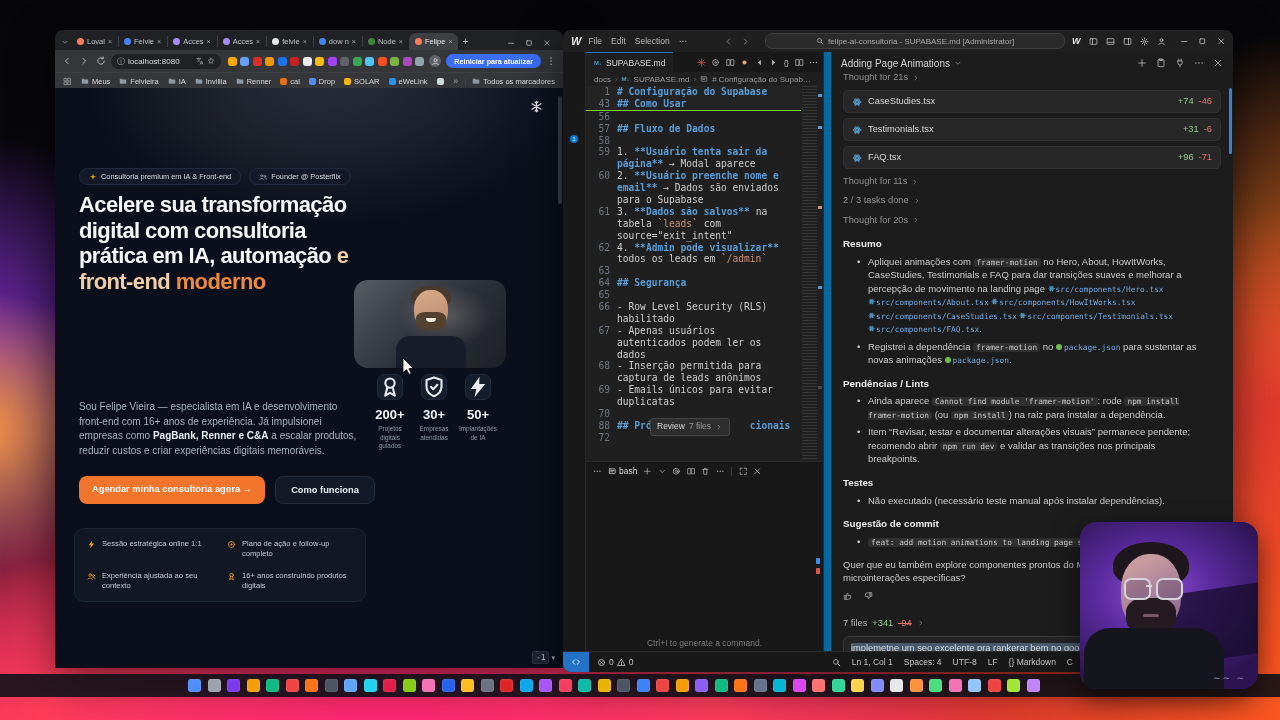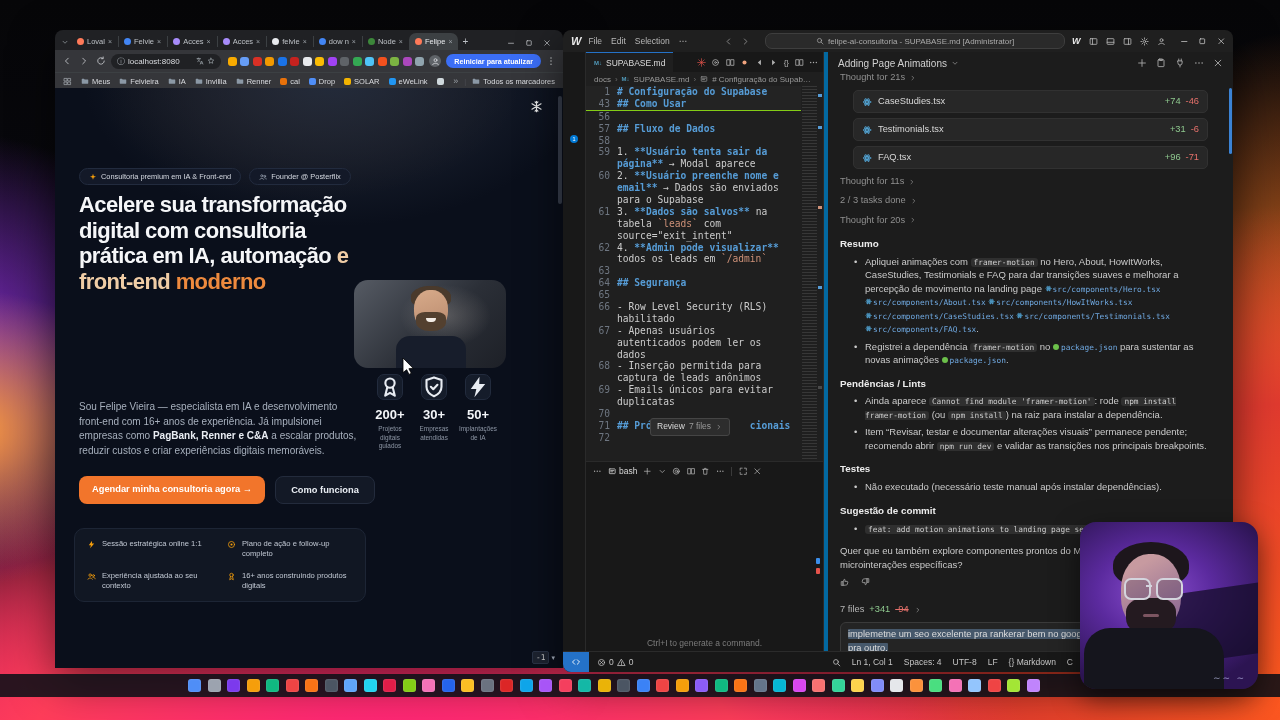--- a/index.html
+++ b/index.html
@@ -112,28 +112,28 @@
   .rpill{position:absolute;left:64px;top:332px;display:flex;gap:4px;align-items:center;background:#2d2d2d;border:1px solid #454545;border-radius:3px;padding:2px 6px;font-size:8.5px;font-family:"Liberation Sans",sans-serif;color:#dadada;white-space:nowrap}
   .rpill .f{color:#9a9a9a}
   .term{height:190px;border-top:1px solid #2a2a2a;background:#181818;position:relative;flex:none;font-family:"DejaVu Sans Mono",monospace}
   .thead{height:18px;display:flex;align-items:center;gap:6px;padding:0 7px;color:#b0b0b0;font-size:8.5px;font-family:"Liberation Sans",sans-serif}
   .ttab{display:flex;align-items:center;gap:3px;color:#d8d8d8}
   .tbody{padding:3px 8px;font-size:9.3px;line-height:13px;white-space:pre-wrap;word-break:break-all}
   .tl-g{color:#47d16c}.tl-m{color:#c586c0}.tl-y{color:#d7ba7d}.tl-w{color:#cccccc}
   .thint{position:absolute;bottom:4px;left:0;right:0;text-align:center;color:#7c7c7c;font-size:8.5px;font-family:"Liberation Sans",sans-serif}
   .tmark{position:absolute;right:3px;width:4px;height:6px;border-radius:1px}
   
-  .chat{flex:1;background:#1c1c1c;display:flex;flex-direction:column;position:relative;border-left:4px solid #0369a1}
+  .chat{flex:1;background:#1c1c1c;display:flex;flex-direction:column;position:relative;border-left:7px solid #0369a1}
   .chead{height:22px;display:flex;align-items:center;padding:0 10px;gap:4px;color:#d0d0d0;font-size:10px;flex:none}
   .chead .ri{margin-left:auto;display:flex;gap:9px;color:#ababab;font-size:10px}
   .cbody{flex:1;padding:0 12px;overflow:hidden;color:#cbcbcb;font-size:9.5px;line-height:1.42}
   .trow{color:#8f8f8f;font-size:9.3px;margin:6px 0;display:flex;gap:4px;align-items:center}
   .trow .i{font-size:8px}
   .trow.cut{margin-top:-3px}
-  .fchip{height:21px;background:#272727;border:1px solid #313131;border-radius:5px;display:flex;align-items:center;gap:6px;padding:0 8px;margin:5px 13px;font-size:9.3px;color:#d8d8d8}
+  .fchip{height:21px;background:#272727;border:1px solid #313131;border-radius:5px;display:flex;align-items:center;gap:6px;padding:0 8px;margin:5px 0;font-size:9.3px;color:#d8d8d8}
   .fchip .i{font-size:10px;color:#53a7d8}
   .fchip .nums{margin-left:auto;display:flex;gap:5px}
   .add{color:#8fc98f}.del{color:#e5716b}
   .shead{font-weight:700;color:#ececec;margin:10px 0 3px;font-size:9.8px}
   .bul{position:relative;padding-left:13px;margin:4px 12px}
   .bul::before{content:"•";position:absolute;left:2px;color:#cbcbcb}
   .chip{font-family:"DejaVu Sans Mono",monospace;font-size:7.8px;background:#2f2f2f;border-radius:3px;padding:0 3px;color:#cdcdcd}
   .flink{font-family:"DejaVu Sans Mono",monospace;font-size:7.8px;color:#6fa8e0;white-space:nowrap}
   .flink .i{font-size:7px;margin-right:1px;color:#53a7d8}
   .flink.green .gd{display:inline-block;width:6px;height:6px;border-radius:50%;background:#6cc04a;margin-right:2px}
@@ -831,21 +831,21 @@
               </div>
               <div class="crow">
                 <span class="cnum"></span>
                 <span class="ctext"><span class="sg-t">duplicatas</span></span>
               </div>
               <div class="crow">
                 <span class="cnum">70</span>
                 <span class="ctext"></span>
               </div>
               <div class="crow">
-                <span class="cnum">71</span>
+                <span class="cnum">88</span>
                 <span class="ctext"><span class="sg-h">## Pró:</span><span class="sg-t">                </span><span class="sg-h">cionais</span></span>
               </div>
               <div class="crow">
                 <span class="cnum">72</span>
                 <span class="ctext"></span>
               </div>
             </div>
           <div class="mmap"></div>
           <div class="ruler">
             <i style="top:8px;background:#569cd6"></i>

